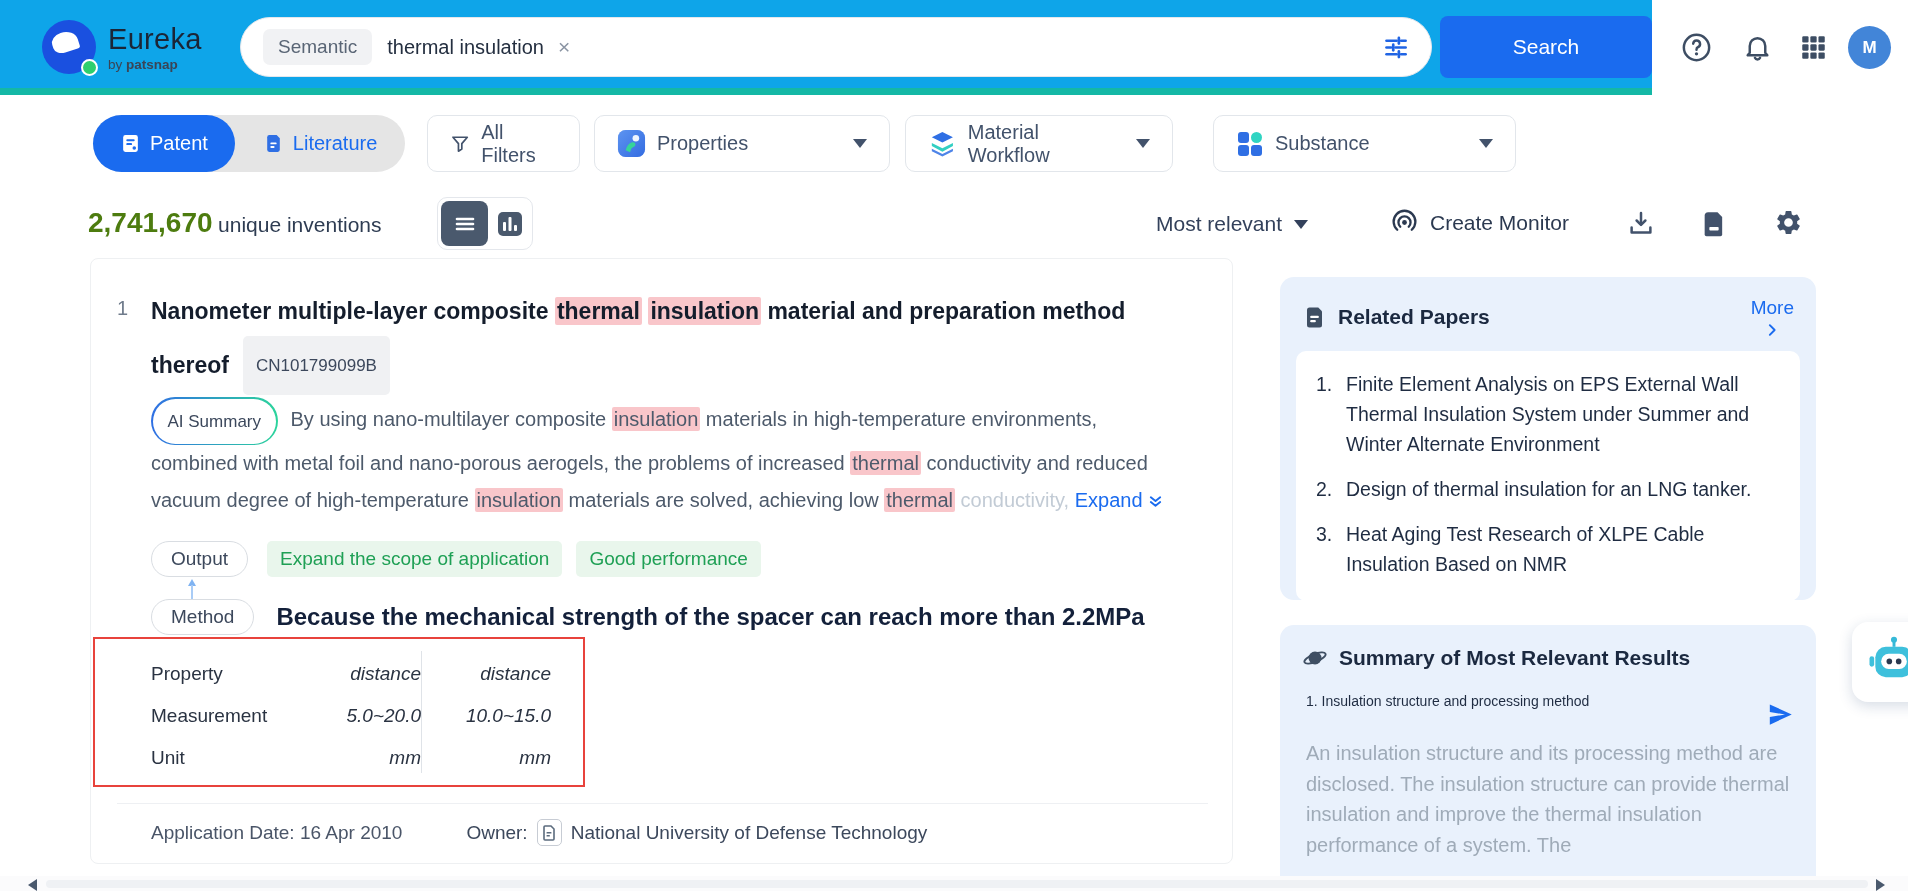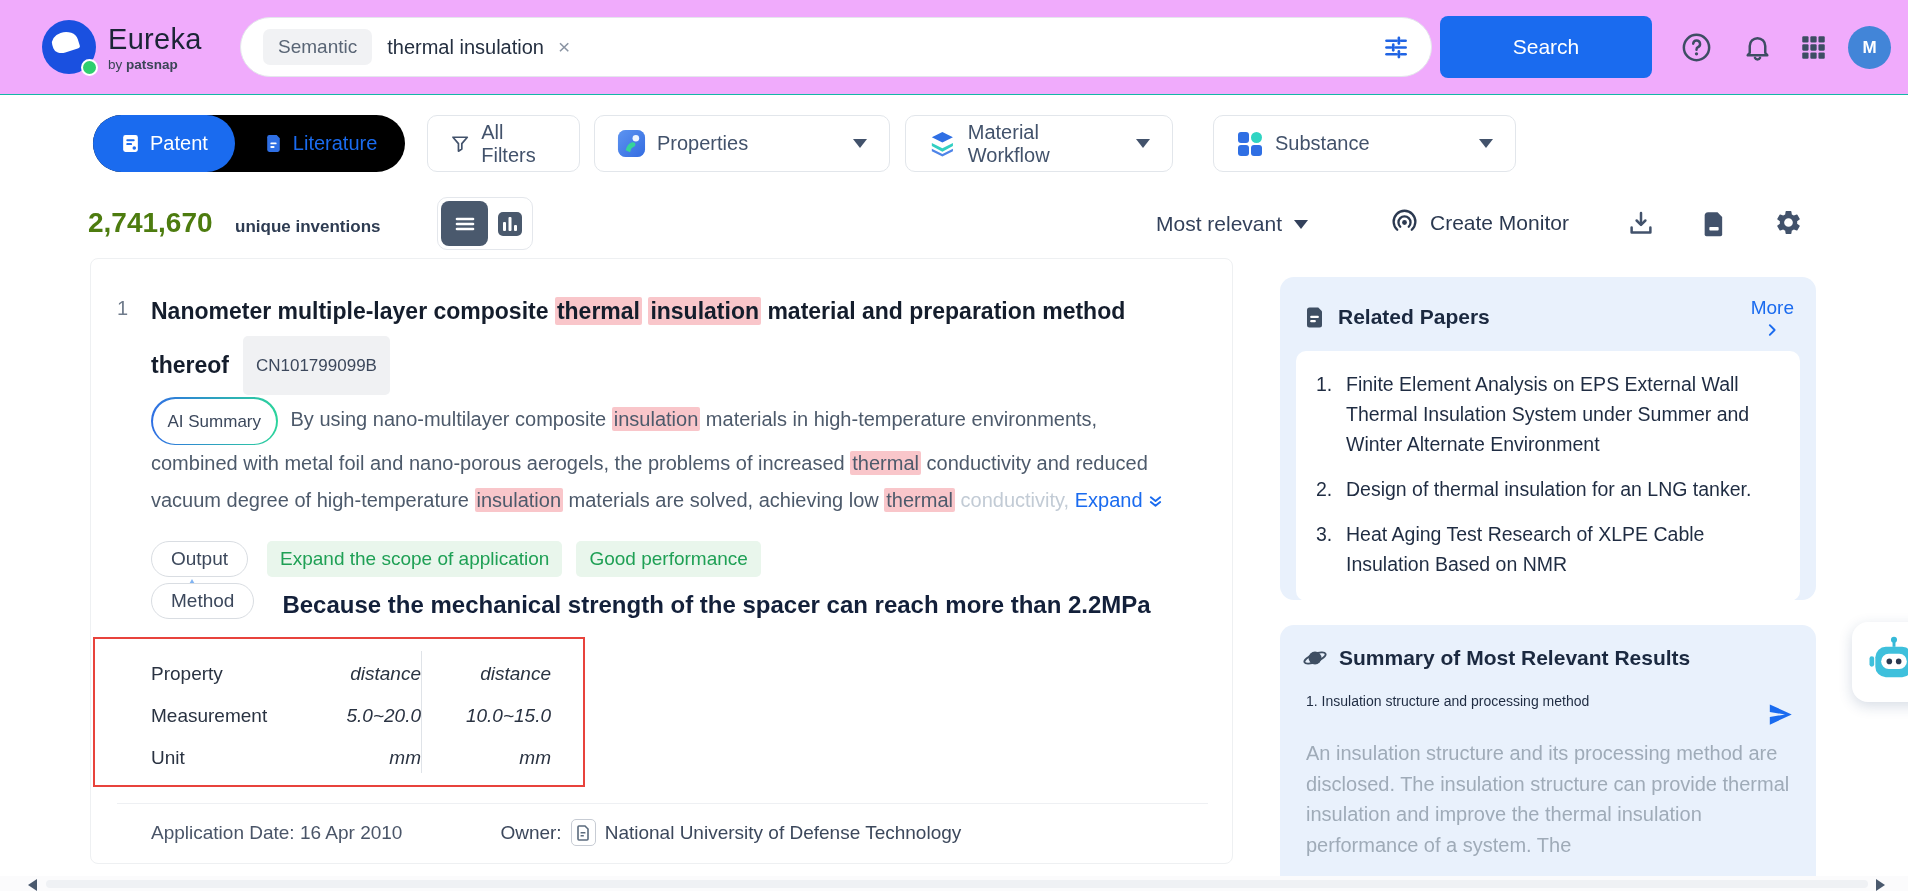--- a/index.html
+++ b/index.html
@@ -1,22 +1,22 @@
 <!DOCTYPE html>
 <html><head>
 <meta charset="utf-8">
 <style>
   * { margin:0; padding:0; box-sizing:border-box; }
   html,body { width:1908px; height:891px; overflow:hidden; background:#fff;
     font-family:"Liberation Sans", sans-serif; color:#42526b; }
   .abs { position:absolute; }
 
   
-  .topbar { position:absolute; left:0; top:0; width:1908px; height:95px; background:#f0abfc;
-    border-bottom:1px solid #14b8a6; }
+  .topbar { position:absolute; left:0; top:0; width:1652px; height:95px; background:#0ea5e9;
+    border-bottom:7px solid #14b8a6; }
   .logo-wrap { position:absolute; left:42px; top:20px; display:flex; align-items:center; gap:12px; }
   .logo-circle { width:54px; height:54px; border-radius:50%; background:#1a50e0; position:relative; }
   .logo-swoosh { position:absolute; left:10px; top:12px; width:26px; height:20px; background:#fff;
     border-radius:80% 100% 20% 70%; transform:rotate(-18deg); }
   .logo-dot { position:absolute; right:-2px; bottom:-2px; width:17px; height:17px; border-radius:50%;
     background:#2ecf6e; border:2px solid #fff; }
   .brand-name { font-size:29px; color:#1b2536; letter-spacing:.3px; }
   .brand-by { font-size:13.5px; color:#3a4556; margin-top:1px; }
   .brand-by b { font-weight:700; }
 
@@ -29,35 +29,35 @@
   .sliders-btn { margin-left:auto; color:#2064e4; display:flex; }
   .search-btn { position:absolute; left:1440px; top:16px; width:212px; height:62px; background:#1a6bef;
     border-radius:8px; color:#fff; font-size:21px; display:flex; align-items:center; justify-content:center;
     cursor:pointer; }
   .top-icon { position:absolute; top:31px; color:#3d4d63; cursor:pointer; display:flex; }
   .avatar { position:absolute; left:1848px; top:26px; width:43px; height:43px; border-radius:50%;
     background:#4285d8; color:#fff; font-size:17px; font-weight:700; display:flex; align-items:center;
     justify-content:center; cursor:pointer; }
 
   
-  .seg-toggle { position:absolute; left:93px; top:115px; height:57px; background:#000000;
+  .seg-toggle { position:absolute; left:93px; top:115px; height:57px; background:#e5e5e5;
     border-radius:29px; display:flex; align-items:center; }
   .seg-patent { height:57px; background:#1a6bef; border-radius:29px; color:#fff; font-size:20px;
     display:flex; align-items:center; gap:9px; padding:0 27px; cursor:pointer; }
   .seg-lit { color:#1a6bef; font-size:20px; display:flex; align-items:center; gap:9px;
     padding:0 28px; cursor:pointer; }
   .filter-btn { position:absolute; top:115px; height:57px; background:#fff; border:1px solid #e2e6eb;
     border-radius:10px; display:flex; align-items:center; gap:11px; padding:0 22px; font-size:20px;
     color:#42526b; cursor:pointer; }
   .caret { width:0; height:0; border-left:7px solid transparent; border-right:7px solid transparent;
     border-top:9px solid #42526b; margin-left:auto; }
 
   
   .count-num { font-size:28px; font-weight:700; color:#4d7c0f; }
-  .count-label { font-size:17px; color:#2e3c52; margin-left:18px;font-weight:bold; }
+  .count-label { font-size:21px; color:#2e3c52; margin-left:1px; }
   .view-toggle { position:absolute; left:437px; top:197px; width:96px; height:53px; border:1px solid #e4e7ec;
     border-radius:10px; background:#fff; display:flex; align-items:center; }
   .view-list { width:47px; height:45px; margin-left:3px; background:#4a596d; border-radius:8px;
     display:flex; align-items:center; justify-content:center; cursor:pointer; }
   .view-chart { flex:1; display:flex; align-items:center; justify-content:center; cursor:pointer; }
   .sort-ctl { position:absolute; left:1156px; top:212px; display:flex; align-items:center; gap:12px;
     font-size:21px; color:#33415b; cursor:pointer; }
   .sort-ctl .caret { border-top-color:#33415b; margin-left:0; }
   .monitor-ctl { position:absolute; left:1390px; top:208px; display:flex; align-items:center; gap:11px;
     font-size:21px; color:#2b3950; cursor:pointer; }
@@ -80,36 +80,36 @@
   .ai-pill > span { display:block; background:#fff; border-radius:999px; padding:4px 15px;
     font-size:17px; color:#3c485c; }
   .fade-txt { color:#c2cbd5; }
   .expand-link { color:#1a6bef; cursor:pointer; white-space:nowrap; }
 
   .tag-pill { display:inline-flex; align-items:center; border:1px solid #d9dde2; border-radius:999px;
     padding:6px 19px; font-size:19px; color:#3c485c; background:#fff; }
   .output-row { position:absolute; left:60px; top:282px; display:flex; align-items:center; gap:19px; }
   .green-tag { background:#e9f6ec; color:#1fa055; font-size:19px; padding:7px 13px; border-radius:5px; }
   .green-tag + .green-tag { margin-left:-5px; }
-  .method-row { position:absolute; left:60px; top:324px; display:flex; align-items:flex-end; gap:28px; }
+  .method-row { position:absolute; left:60px; top:340px; display:flex; align-items:center; gap:22px; }
   .method-text { font-size:24px; font-weight:700; color:#13203a; }
   .flow-arrow { position:absolute; left:92px; top:316px; }
 
   .red-box { position:absolute; left:2px; top:378px; width:492px; height:150px;
     border:2.5px solid #e8433c; background:#fff; }
   .prop-table { position:absolute; left:0; top:14px; width:100%; }
   .prop-row { display:grid; grid-template-columns:150px 120px 130px; padding-left:56px;
     font-size:19px; color:#2a3342; height:42px; align-items:center; }
   .prop-val { text-align:right;font-style:italic; }
   .col-divider { position:absolute; left:326px; top:12px; bottom:12px; width:1px; background:#dfe3e8; }
 
   .card-divider { position:absolute; left:26px; top:544px; width:1091px; height:1px; background:#eef0f3; }
   .card-footer { position:absolute; left:60px; top:560px; display:flex; align-items:center;
     font-size:19px; color:#4a5568; }
-  .owner-group { display:flex; align-items:center; gap:9px; margin-left:98px; color:#3c485c; }
+  .owner-group { display:flex; align-items:center; gap:9px; margin-left:64px; color:#3c485c; }
   .owner-icon-box { width:25px; height:27px; border:1.5px solid #c7ccd4; border-radius:5px;
     display:flex; align-items:center; justify-content:center; color:#5b6b7d; }
 
   
   .panel { position:absolute; left:1280px; width:536px; background:#e9f1fc; border-radius:14px; }
   .panel-head { display:flex; align-items:center; gap:11px; padding:20px 22px 14px 22px; }
   .panel-title { font-size:21px; font-weight:700; color:#1b2940; }
   .more-link { margin-left:auto; color:#1a6bef; font-size:19px; display:flex; align-items:center;
     gap:4px; cursor:pointer;flex-direction:column; }
   .papers-card { margin:0 16px 16px 16px; background:#fff; border-radius:10px; padding:18px 20px; }

